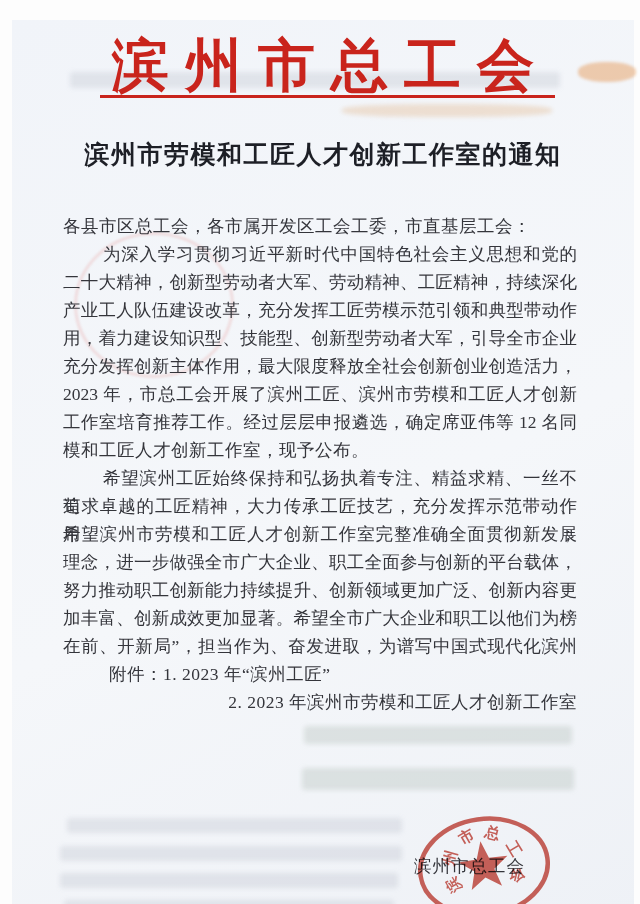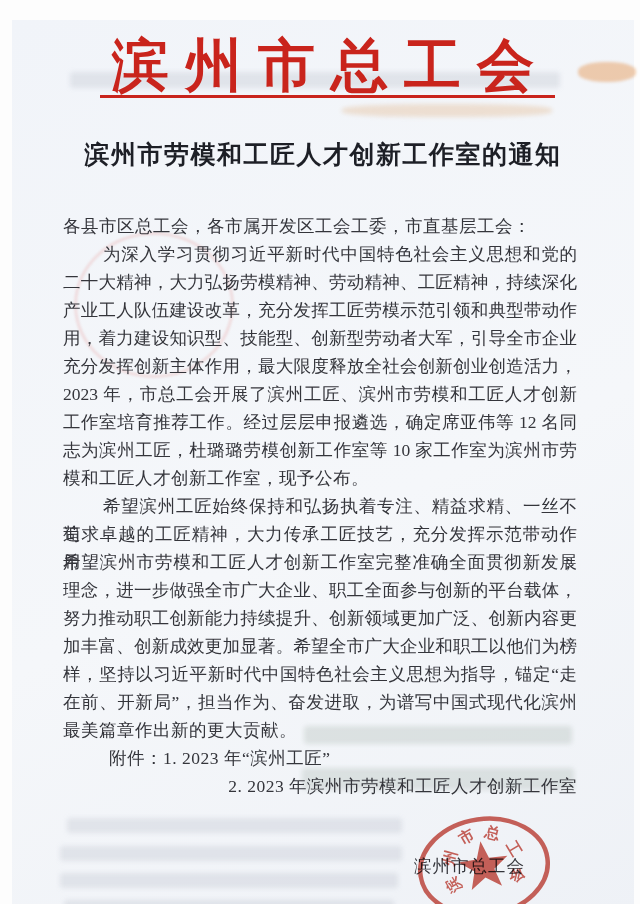--- a/index.html
+++ b/index.html
@@ -65,38 +65,35 @@
   <div class="header-rule"></div>
 
   <div class="title">
     <div>滨州市劳模和工匠人才创新工作室的通知</div>
   </div>
 
   <div class="doc-body">
     <div class="line">各县市区总工会，各市属开发区工会工委，市直基层工会：</div>
 
     <div class="line just indent">为深入学习贯彻习近平新时代中国特色社会主义思想和党的</div>
-    <div class="line just">二十大精神，大力弘扬劳模精神、劳动精神、工匠精神，持续深化</div>
+    <div class="line just">二十大精神，创新型劳动者大军、劳动精神、工匠精神，持续深化</div>
     <div class="line just">产业工人队伍建设改革，充分发挥工匠劳模示范引领和典型带动作</div>
     <div class="line just">用，着力建设知识型、技能型、创新型劳动者大军，引导全市企业</div>
     <div class="line just">充分发挥创新主体作用，最大限度释放全社会创新创业创造活力，</div>
     <div class="line just">2023 年，市总工会开展了滨州工匠、滨州市劳模和工匠人才创新</div>
     <div class="line just">工作室培育推荐工作。经过层层申报遴选，确定席亚伟等 12 名同</div>
-    <div class="line just">志为滨州工匠，杜璐璐劳模创新工作室等 10 家工作室为滨州市劳</div>
     <div class="line">模和工匠人才创新工作室，现予公布。</div>
 
     <div class="line just indent">希望滨州工匠始终保持和弘扬执着专注、精益求精、一丝不苟、</div>
     <div class="line just">追求卓越的工匠精神，大力传承工匠技艺，充分发挥示范带动作用；</div>
     <div class="line just">希望滨州市劳模和工匠人才创新工作室完整准确全面贯彻新发展</div>
     <div class="line just">理念，进一步做强全市广大企业、职工全面参与创新的平台载体，</div>
     <div class="line just">努力推动职工创新能力持续提升、创新领域更加广泛、创新内容更</div>
     <div class="line just">加丰富、创新成效更加显著。希望全市广大企业和职工以他们为榜</div>
-    <div class="line just">样，坚持以习近平新时代中国特色社会主义思想为指导，锚定“走</div>
     <div class="line just">在前、开新局”，担当作为、奋发进取，为谱写中国式现代化滨州</div>
-    <div class="line">最美篇章作出新的更大贡献。</div>
 
     <div class="line att1">附件：1. 2023 年“滨州工匠”</div>
     <div class="line att2">2. 2023 年滨州市劳模和工匠人才创新工作室</div>
   </div>
 
   <div class="sig sig-org">滨州市总工会</div>
   <div class="sig sig-date">2023 年 11 月 21 日</div>
 
   <svg class="seal" viewBox="0 0 146 110">
     <g transform="rotate(-8 73 54)" opacity="0.82">

